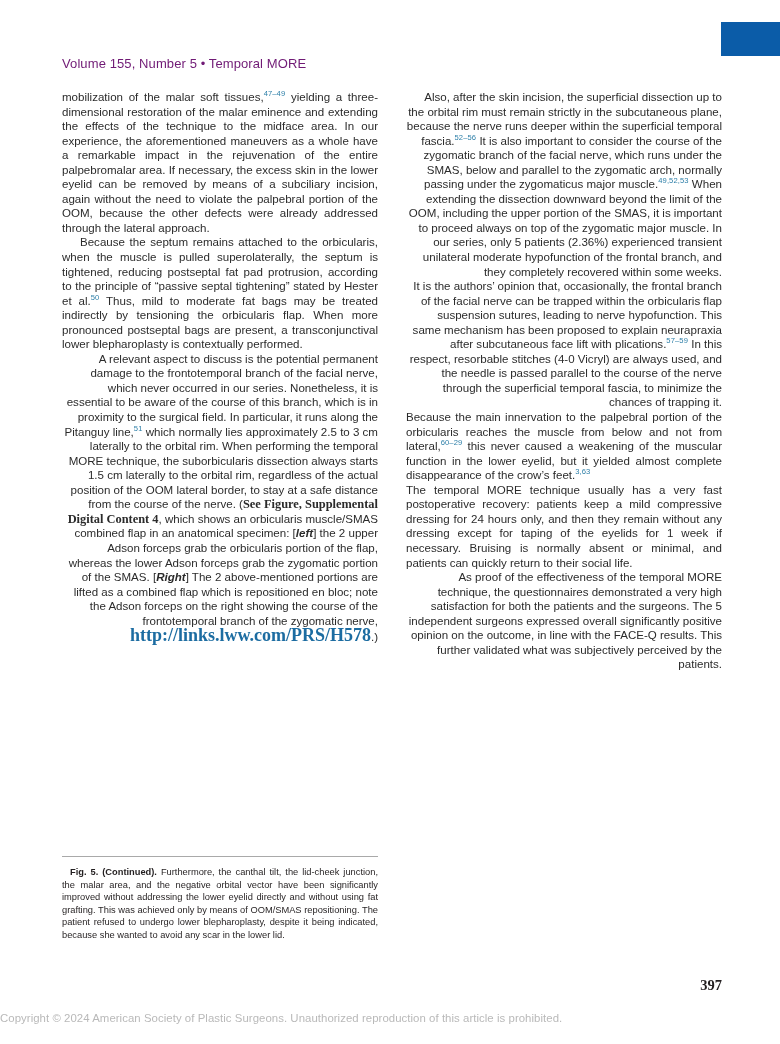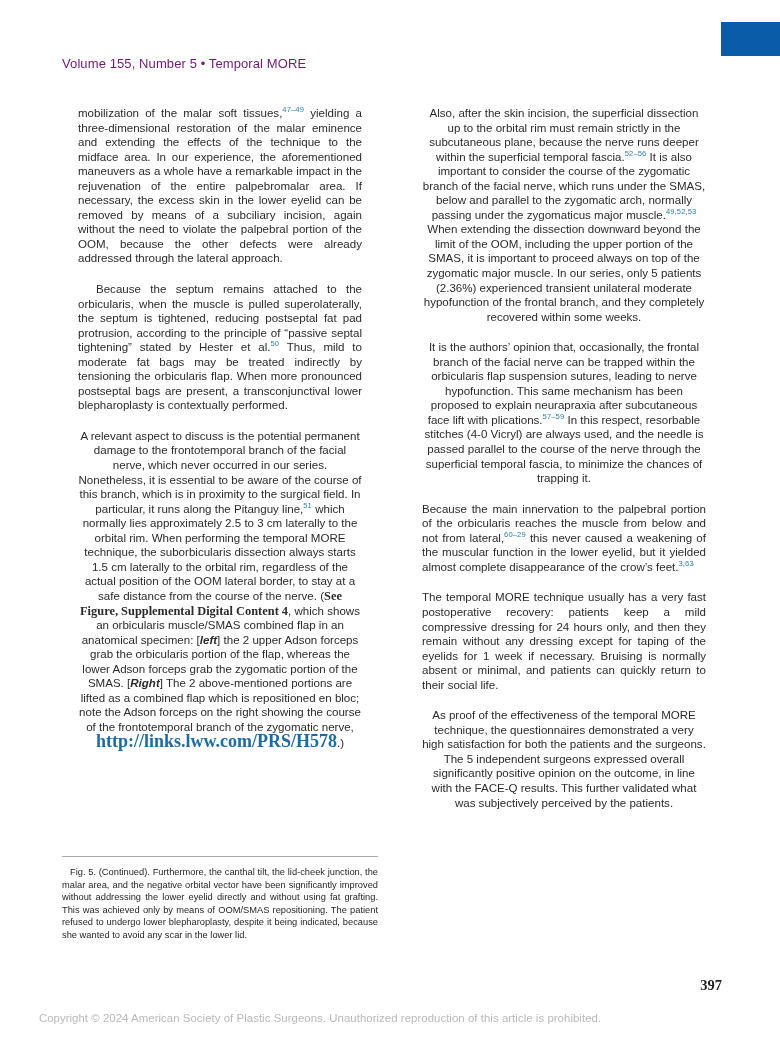--- a/index.html
+++ b/index.html
@@ -63,23 +63,23 @@
   .body-text {
     font-family: "Liberation Sans", sans-serif;
     font-size: 11.55px;
     line-height: 14.55px;
     color: #2b2b2b;
     text-align: justify;
     margin: 0;
     -webkit-hyphens: none;
     hyphens: none;
   }
-  .body-text.ragged { text-align: center; }
+  .body-text.ragged { text-align: right; }
 
-  p.para { margin: 16px; }
+  p.para { margin: 0; }
   p.para.indent { text-indent: 18px; }
 
   sup.ref {
     font-size: 7.6px;
     color: #2d7fa8;
     vertical-align: super;
     line-height: 0;
     letter-spacing: 0.1px;
   }
   .sdc-bold {
@@ -113,45 +113,43 @@
     left: 0px;
     top: 776px;
     width: 316px;
     font-family: "Liberation Sans", sans-serif;
     font-size: 9.3px;
     line-height: 12.6px;
     color: #231f20;
     text-align: justify;
     margin: 0;
   }
-  .caption b { font-weight: normal; padding-left: 8px; }
+  .caption b { font-weight: bold; padding-left: 8px; }
 
   
   .page-number {
     position: absolute;
     top: 977px;
     right: 58px;
     font-family: "Liberation Serif", serif;
     font-weight: bold;
     font-size: 14.5px;
     color: #231f20;
   }
 
   
   .footer {
     position: absolute;
     top: 1012px;
     left: 0;
     width: 624px;
-    text-align: center;
     font-family: "Liberation Sans", sans-serif;
     font-size: 11.4px;
     color: #b9b9b9;
     letter-spacing: 0.05px;
-    padding-left: 8px;
   }
 </style>
 </head>
 <body>
 
 <div class="page">
 
   <div class="corner-tab"></div>
 
   <div class="running-head">Volume 155, Number 5 • Temporal MORE</div>

